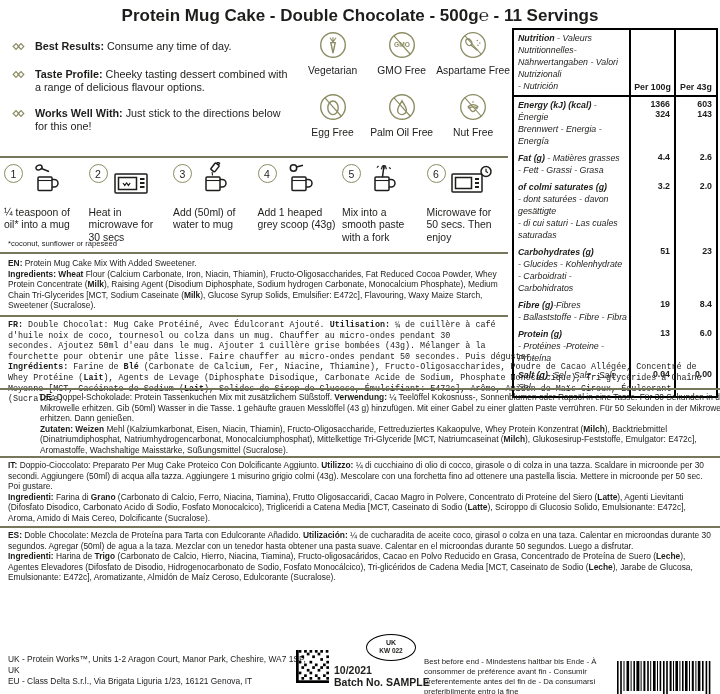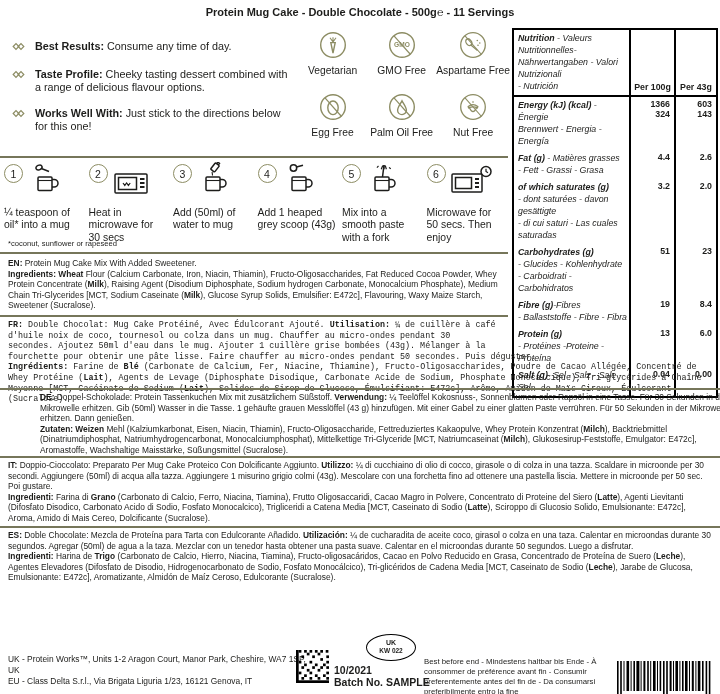--- a/index.html
+++ b/index.html
@@ -6,21 +6,21 @@
   body{
     width:720px;height:694px;background:#ffffff;
     font-family:"Liberation Sans", sans-serif;color:#1d1d1b;
     position:relative;overflow:hidden;
     -webkit-font-smoothing:antialiased;
   }
   .abs{position:absolute;}
   b{font-weight:bold;}
 
   
-  .title{top:6px;left:0;width:720px;text-align:center;font-size:11px;font-weight:bold;}
+  .title{top:6px;left:0;width:720px;text-align:center;font-size:17px;font-weight:bold;}
 
   
   .highlights{left:10px;top:40px;width:286px;}
   .hl-item{display:flex;gap:8px;margin-bottom:13px;font-size:10.8px;line-height:13px;}
   .hl-icon{flex:0 0 17px;margin-top:1px;}
 
   
   .badges{left:298px;top:30px;width:212px;display:grid;grid-template-columns:repeat(3,1fr);row-gap:16px;}
   .badge{text-align:center;}
   .badge-label{font-size:10.3px;margin-top:1px;white-space:nowrap;}
@@ -199,21 +199,21 @@
     <div class="n-val">603
 143</div>
   </div>
   <div class="n-row">
     <div class="n-name"><b>Fat (g)</b><span> - Matières grasses
 - Fett - Grassi - Grasa</span></div>
     <div class="n-val">4.4</div>
     <div class="n-val">2.6</div>
   </div>
   <div class="n-row">
-    <div class="n-name"><b>of which saturates (g)</b><span>
+    <div class="n-name"><b>of colmi saturates (g)</b><span>
 - dont saturées - davon gesättigte
 - di cui saturi - Las cuales saturadas</span></div>
     <div class="n-val">3.2</div>
     <div class="n-val">2.0</div>
   </div>
   <div class="n-row">
     <div class="n-name"><b>Carbohydrates (g)</b><span>
 - Glucides - Kohlenhydrate
 - Carboidrati - Carbohidratos</span></div>
     <div class="n-val">51</div>

